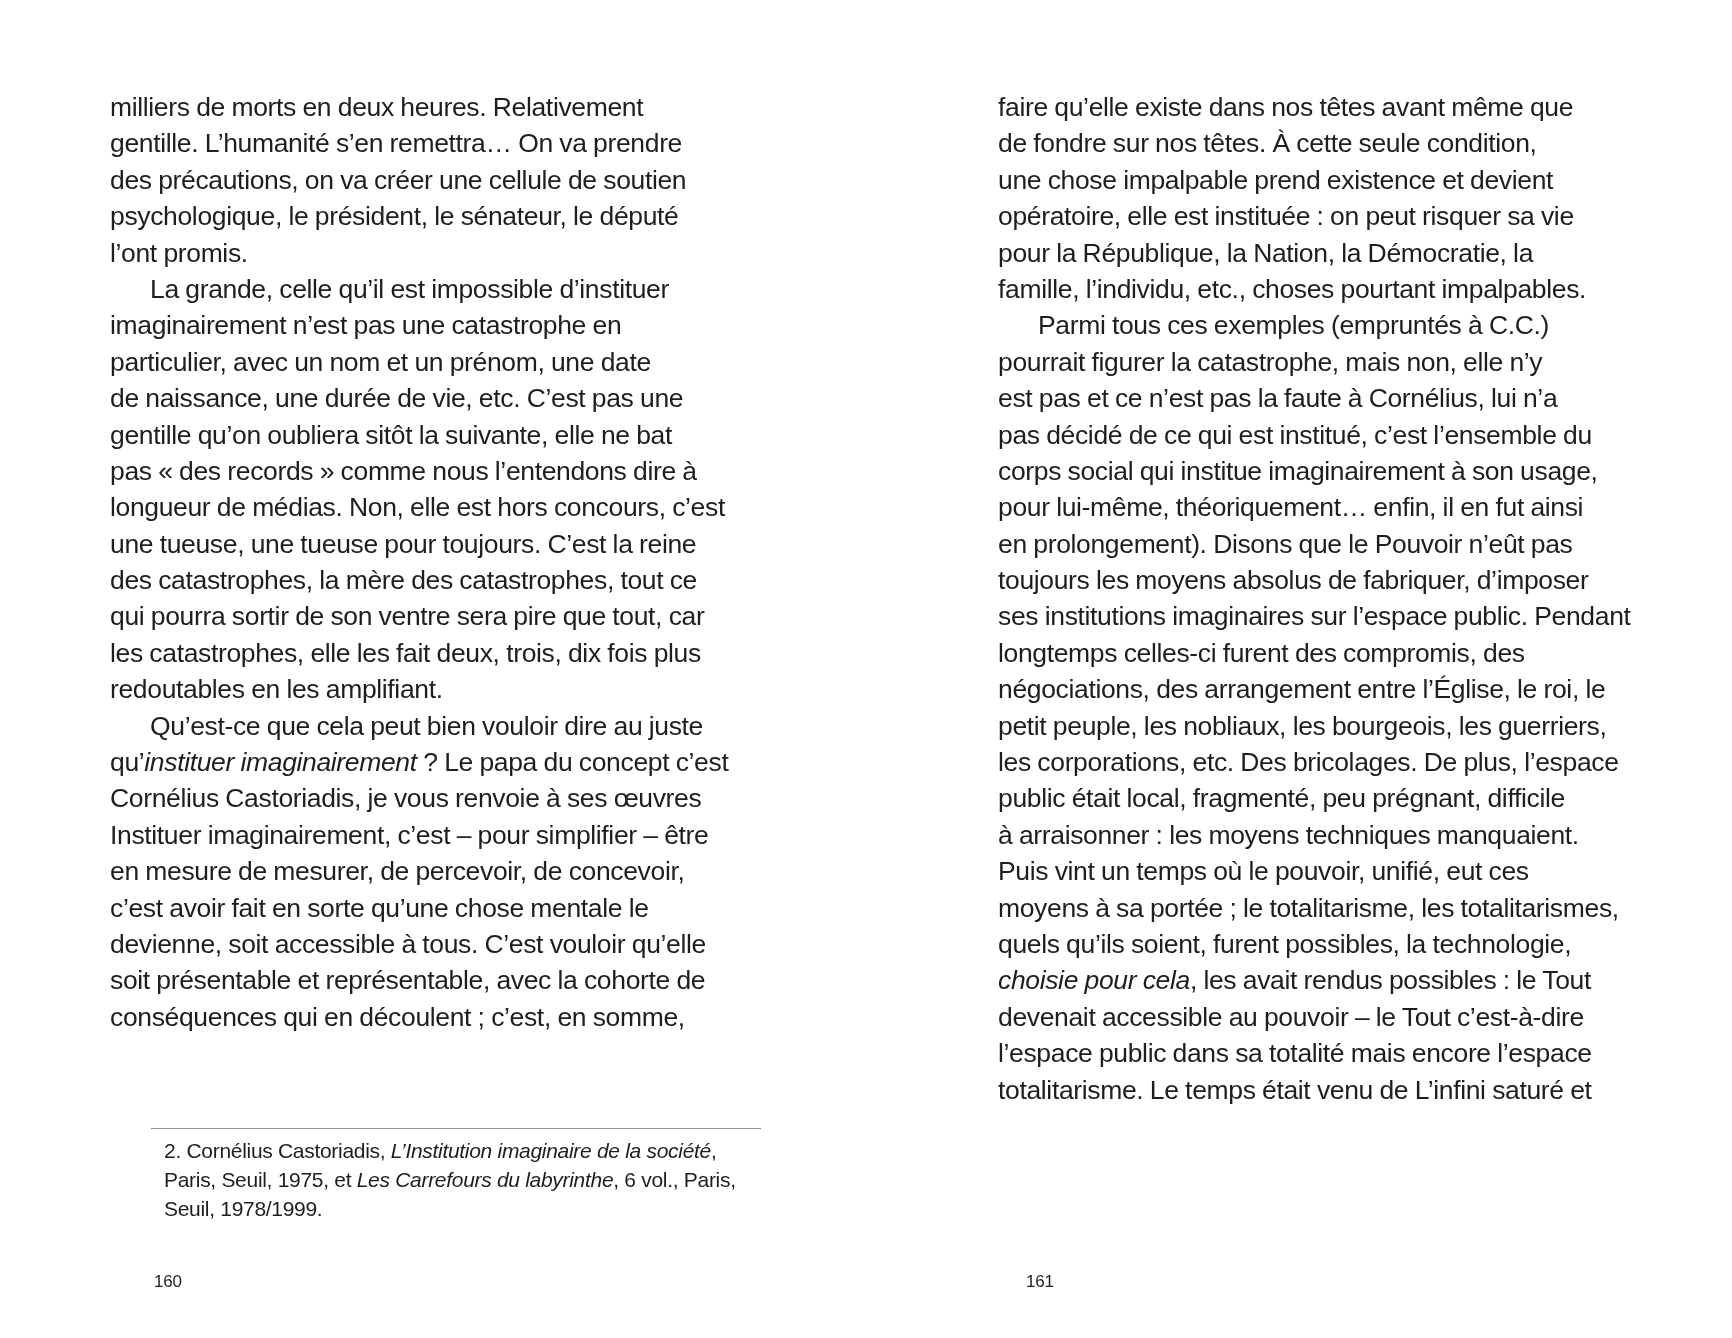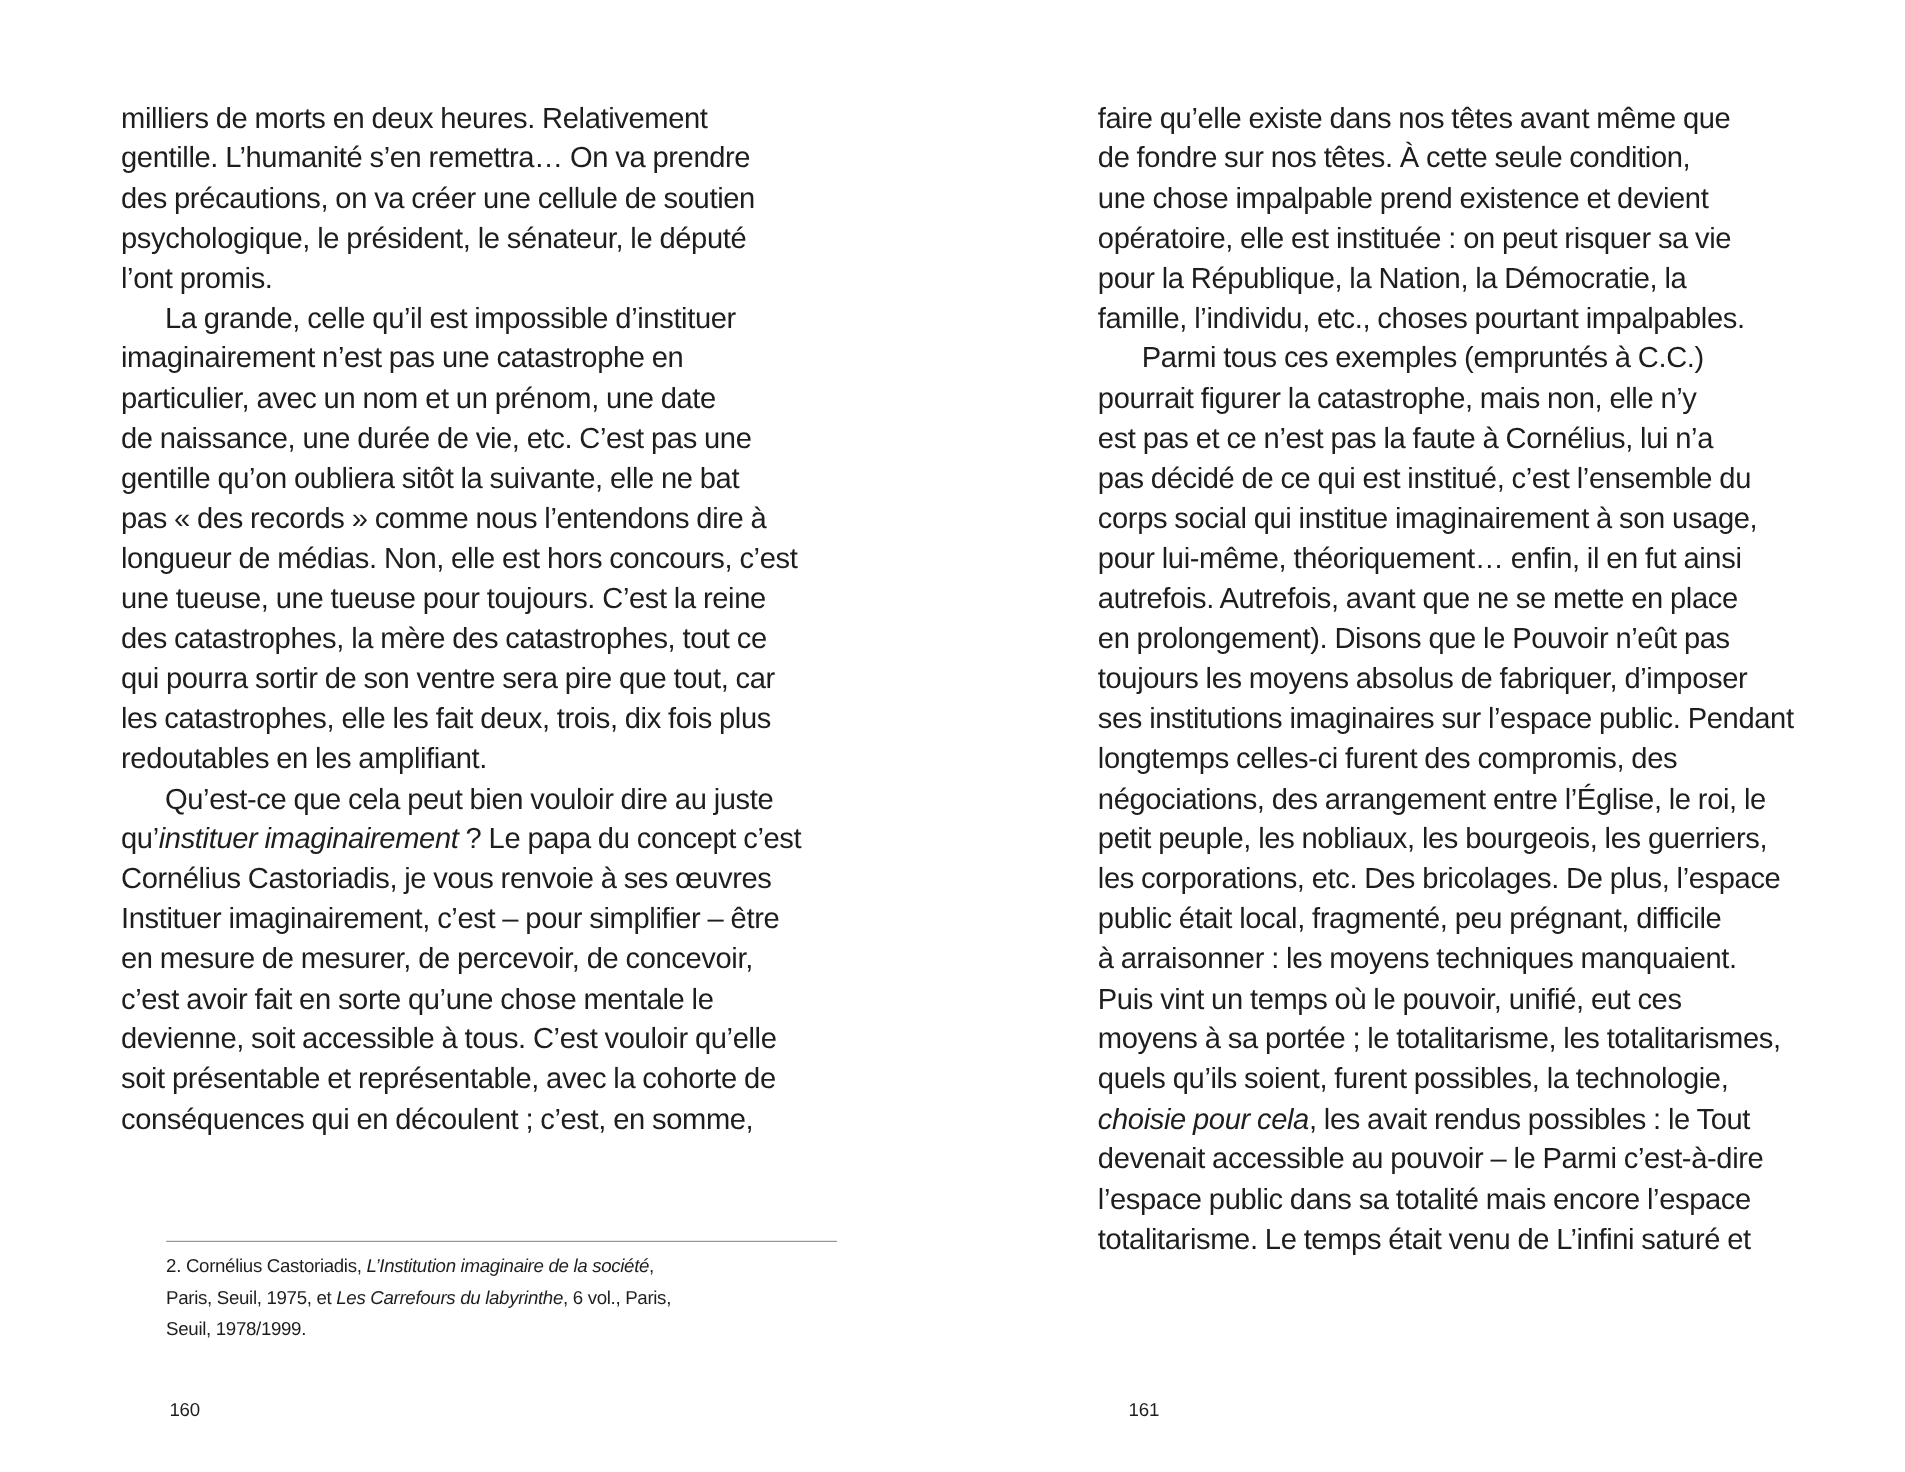--- a/index.html
+++ b/index.html
@@ -50,24 +50,24 @@
   .footnote-rule {
     position: absolute;
     left: 151px;
     top: 1128px;
     width: 610px;
     height: 0;
     border-top: 1.5px solid #8c8c8c;
   }
   .footnote {
     position: absolute;
-    left: 151px;
+    left: 164px;
     top: 1136px;
     width: 620px;
-    font-size: 17px;
+    font-size: 21px;
     line-height: 29px;
     letter-spacing: -0.3px;
     color: #1e1e1e;
   }
   .footnote .line { height: 29px; }
 
   .folio {
     position: absolute;
     top: 1272px;
     font-size: 17px;
@@ -126,32 +126,31 @@
       <span class="line">une chose impalpable prend existence et devient</span>
       <span class="line">opératoire, elle est instituée : on peut risquer sa vie</span>
       <span class="line">pour la République, la Nation, la Démocratie, la</span>
       <span class="line">famille, l’individu, etc., choses pourtant impalpables.</span>
       <span class="line indent">Parmi tous ces exemples (empruntés à C.C.)</span>
       <span class="line">pourrait figurer la catastrophe, mais non, elle n’y</span>
       <span class="line">est pas et ce n’est pas la faute à Cornélius, lui n’a</span>
       <span class="line">pas décidé de ce qui est institué, c’est l’ensemble du</span>
       <span class="line">corps social qui institue imaginairement à son usage,</span>
       <span class="line">pour lui-même, théoriquement… enfin, il en fut ainsi</span>
-      <span class="line">autrefois. Autrefois, avant que ne se mette en place</span>
       <span class="line">en prolongement). Disons que le Pouvoir n’eût pas</span>
       <span class="line">toujours les moyens absolus de fabriquer, d’imposer</span>
       <span class="line">ses institutions imaginaires sur l’espace public. Pendant</span>
       <span class="line">longtemps celles-ci furent des compromis, des</span>
       <span class="line">négociations, des arrangement entre l’Église, le roi, le</span>
       <span class="line">petit peuple, les nobliaux, les bourgeois, les guerriers,</span>
       <span class="line">les corporations, etc. Des bricolages. De plus, l’espace</span>
       <span class="line">public était local, fragmenté, peu prégnant, difficile</span>
       <span class="line">à arraisonner : les moyens techniques manquaient.</span>
       <span class="line">Puis vint un temps où le pouvoir, unifié, eut ces</span>
       <span class="line">moyens à sa portée ; le totalitarisme, les totalitarismes,</span>
       <span class="line">quels qu’ils soient, furent possibles, la technologie,</span>
       <span class="line"><span class="it">choisie pour cela</span><span>, les avait rendus possibles : le Tout</span></span>
-      <span class="line">devenait accessible au pouvoir – le Parmi c’est-à-dire</span>
+      <span class="line">devenait accessible au pouvoir – le Tout c’est-à-dire</span>
       <span class="line">l’espace public dans sa totalité mais encore l’espace</span>
       <span class="line">totalitarisme. Le temps était venu de L’infini saturé et</span>
     </div>
   <div class="folio">161</div>
 </div>
 
 </body></html>

